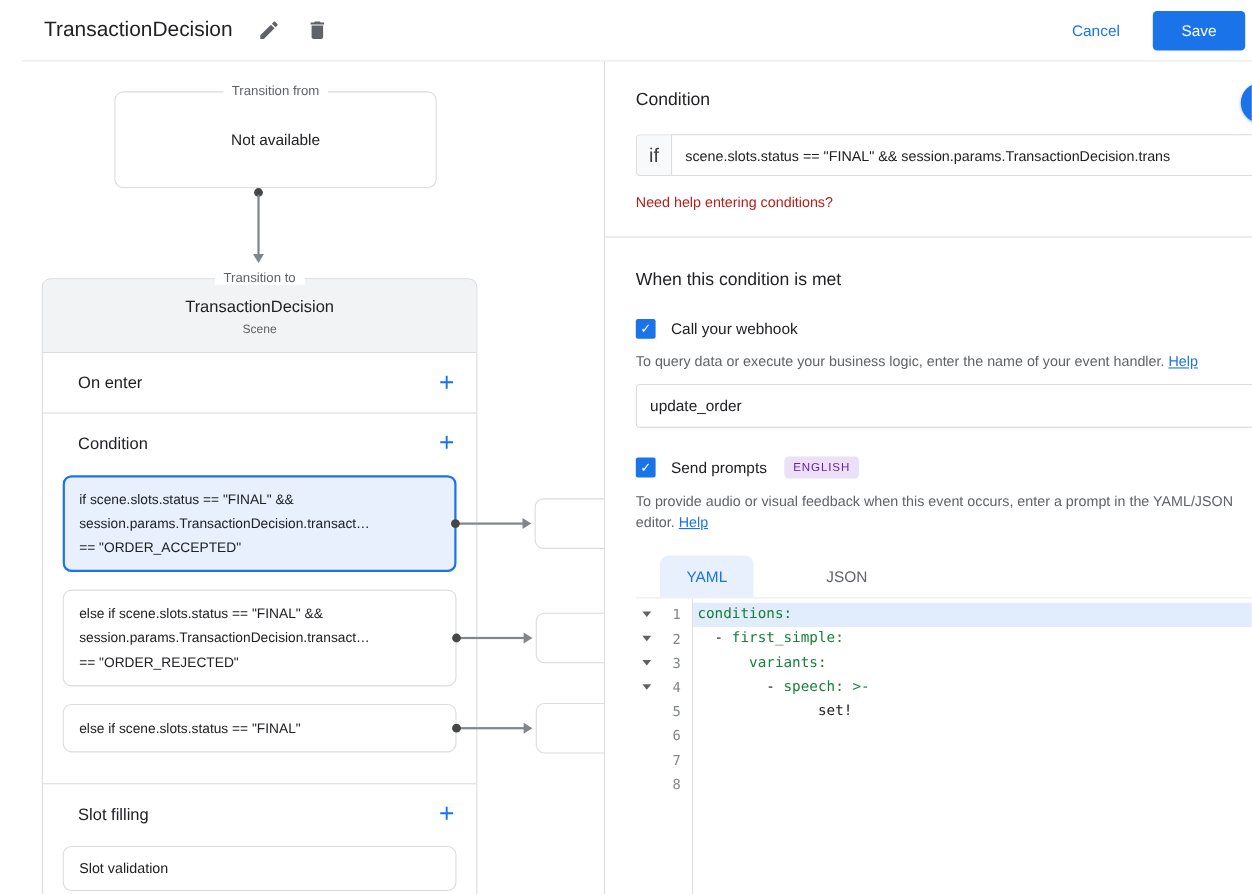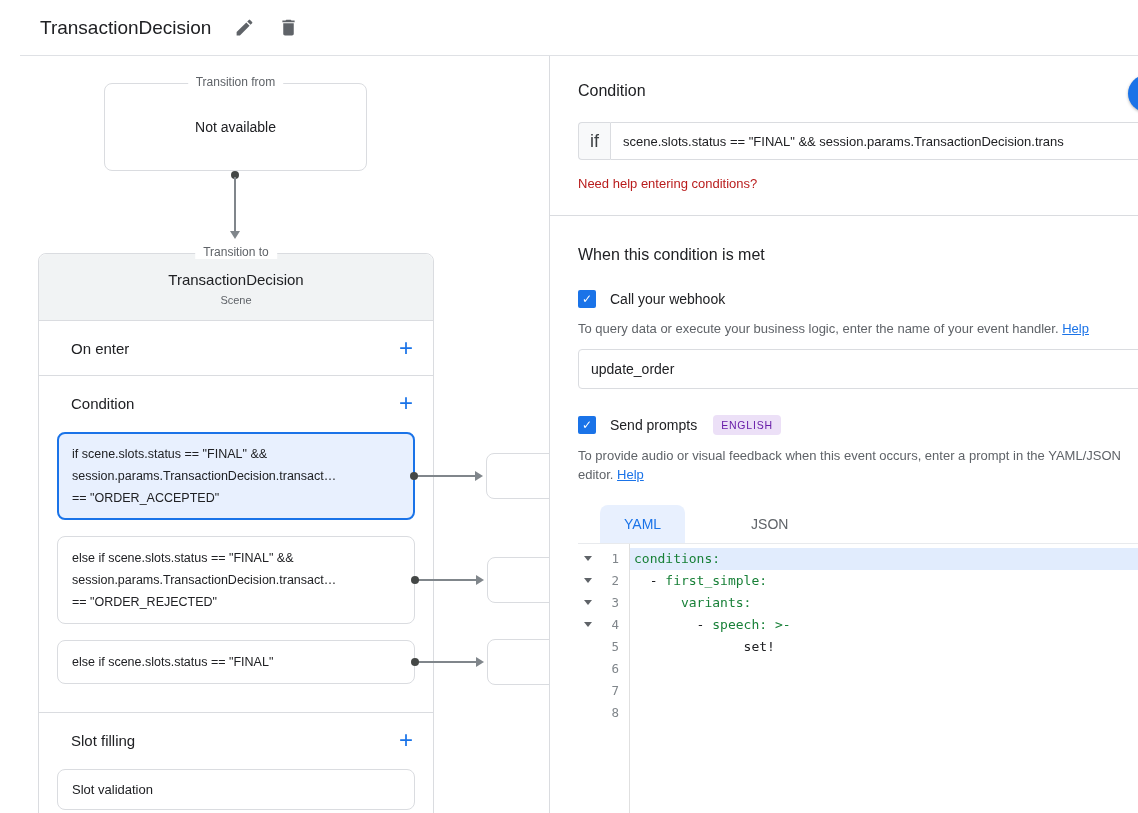--- a/index.html
+++ b/index.html
@@ -18,21 +18,21 @@
   .cancel-btn { background:none; border:none; color:#1a73e8; font-size:14px; font-weight:500;
     cursor:pointer; font-family:inherit; }
   .save-btn { background:#1a73e8; color:#fff; border:none; border-radius:4px; padding:10px 26px;
     font-size:14px; font-weight:500; cursor:pointer; font-family:inherit; }
 
   .main { flex:1; display:flex; min-height:0; }
 
   
   .canvas { width:530px; flex:none; position:relative; background:#fff;
     border-right:1px solid #dadce0; overflow:hidden; }
-  .from-box { position:absolute; left:84px; top:27px; width:263px; height:88px; background:#fff;
+  .from-box { position:absolute; left:84px; top:27px; width:293px; height:88px; background:#fff;
     border:1px solid #dadce0; border-radius:8px; display:flex; align-items:center; justify-content:center; }
   .box-label { position:absolute; top:-9px; left:50%; transform:translateX(-50%); background:#fff;
     padding:0 8px; font-size:12px; color:#5f6368; white-space:nowrap; }
   .from-value { font-size:14px; color:#202124; }
 
   .v-conn { position:absolute; left:209px; top:115px; width:12px; height:68px; }
   .v-conn .dot { position:absolute; left:2px; top:0; width:8px; height:8px; border-radius:50%; background:#444746; }
   .v-conn .vline { position:absolute; left:5px; top:6px; width:2px; height:55px; background:#80868b; }
   .v-conn .arrow-down { position:absolute; left:1px; top:60px; width:0; height:0;
     border-left:5px solid transparent; border-right:5px solid transparent; border-top:8px solid #80868b; }
@@ -131,20 +131,24 @@
         <svg viewBox="0 0 24 24">
             <path d="M3 17.25V21h3.75L17.81 9.94l-3.75-3.75L3 17.25zM20.71 7.04c.39-.39.39-1.02 0-1.41l-2.34-2.34a1 1 0 0 0-1.41 0l-1.83 1.83 3.75 3.75 1.83-1.83z"></path>
           </svg>
       </button>
       <button class="icon-btn" title="Delete">
         <svg viewBox="0 0 24 24">
             <path d="M6 19c0 1.1.9 2 2 2h8c1.1 0 2-.9 2-2V7H6v12zM19 4h-3.5l-1-1h-5l-1 1H5v2h14V4z"></path>
           </svg>
       </button>
     </div>
+    <div class="header-right">
+      <button class="cancel-btn">Cancel</button>
+      <button class="save-btn">Save</button>
+    </div>
   </div>
 
   <div class="main">
 
     <div class="canvas">
 
       <div class="from-box">
         <span class="box-label">Transition from</span>
         <span class="from-value">Not available</span>
       </div>

